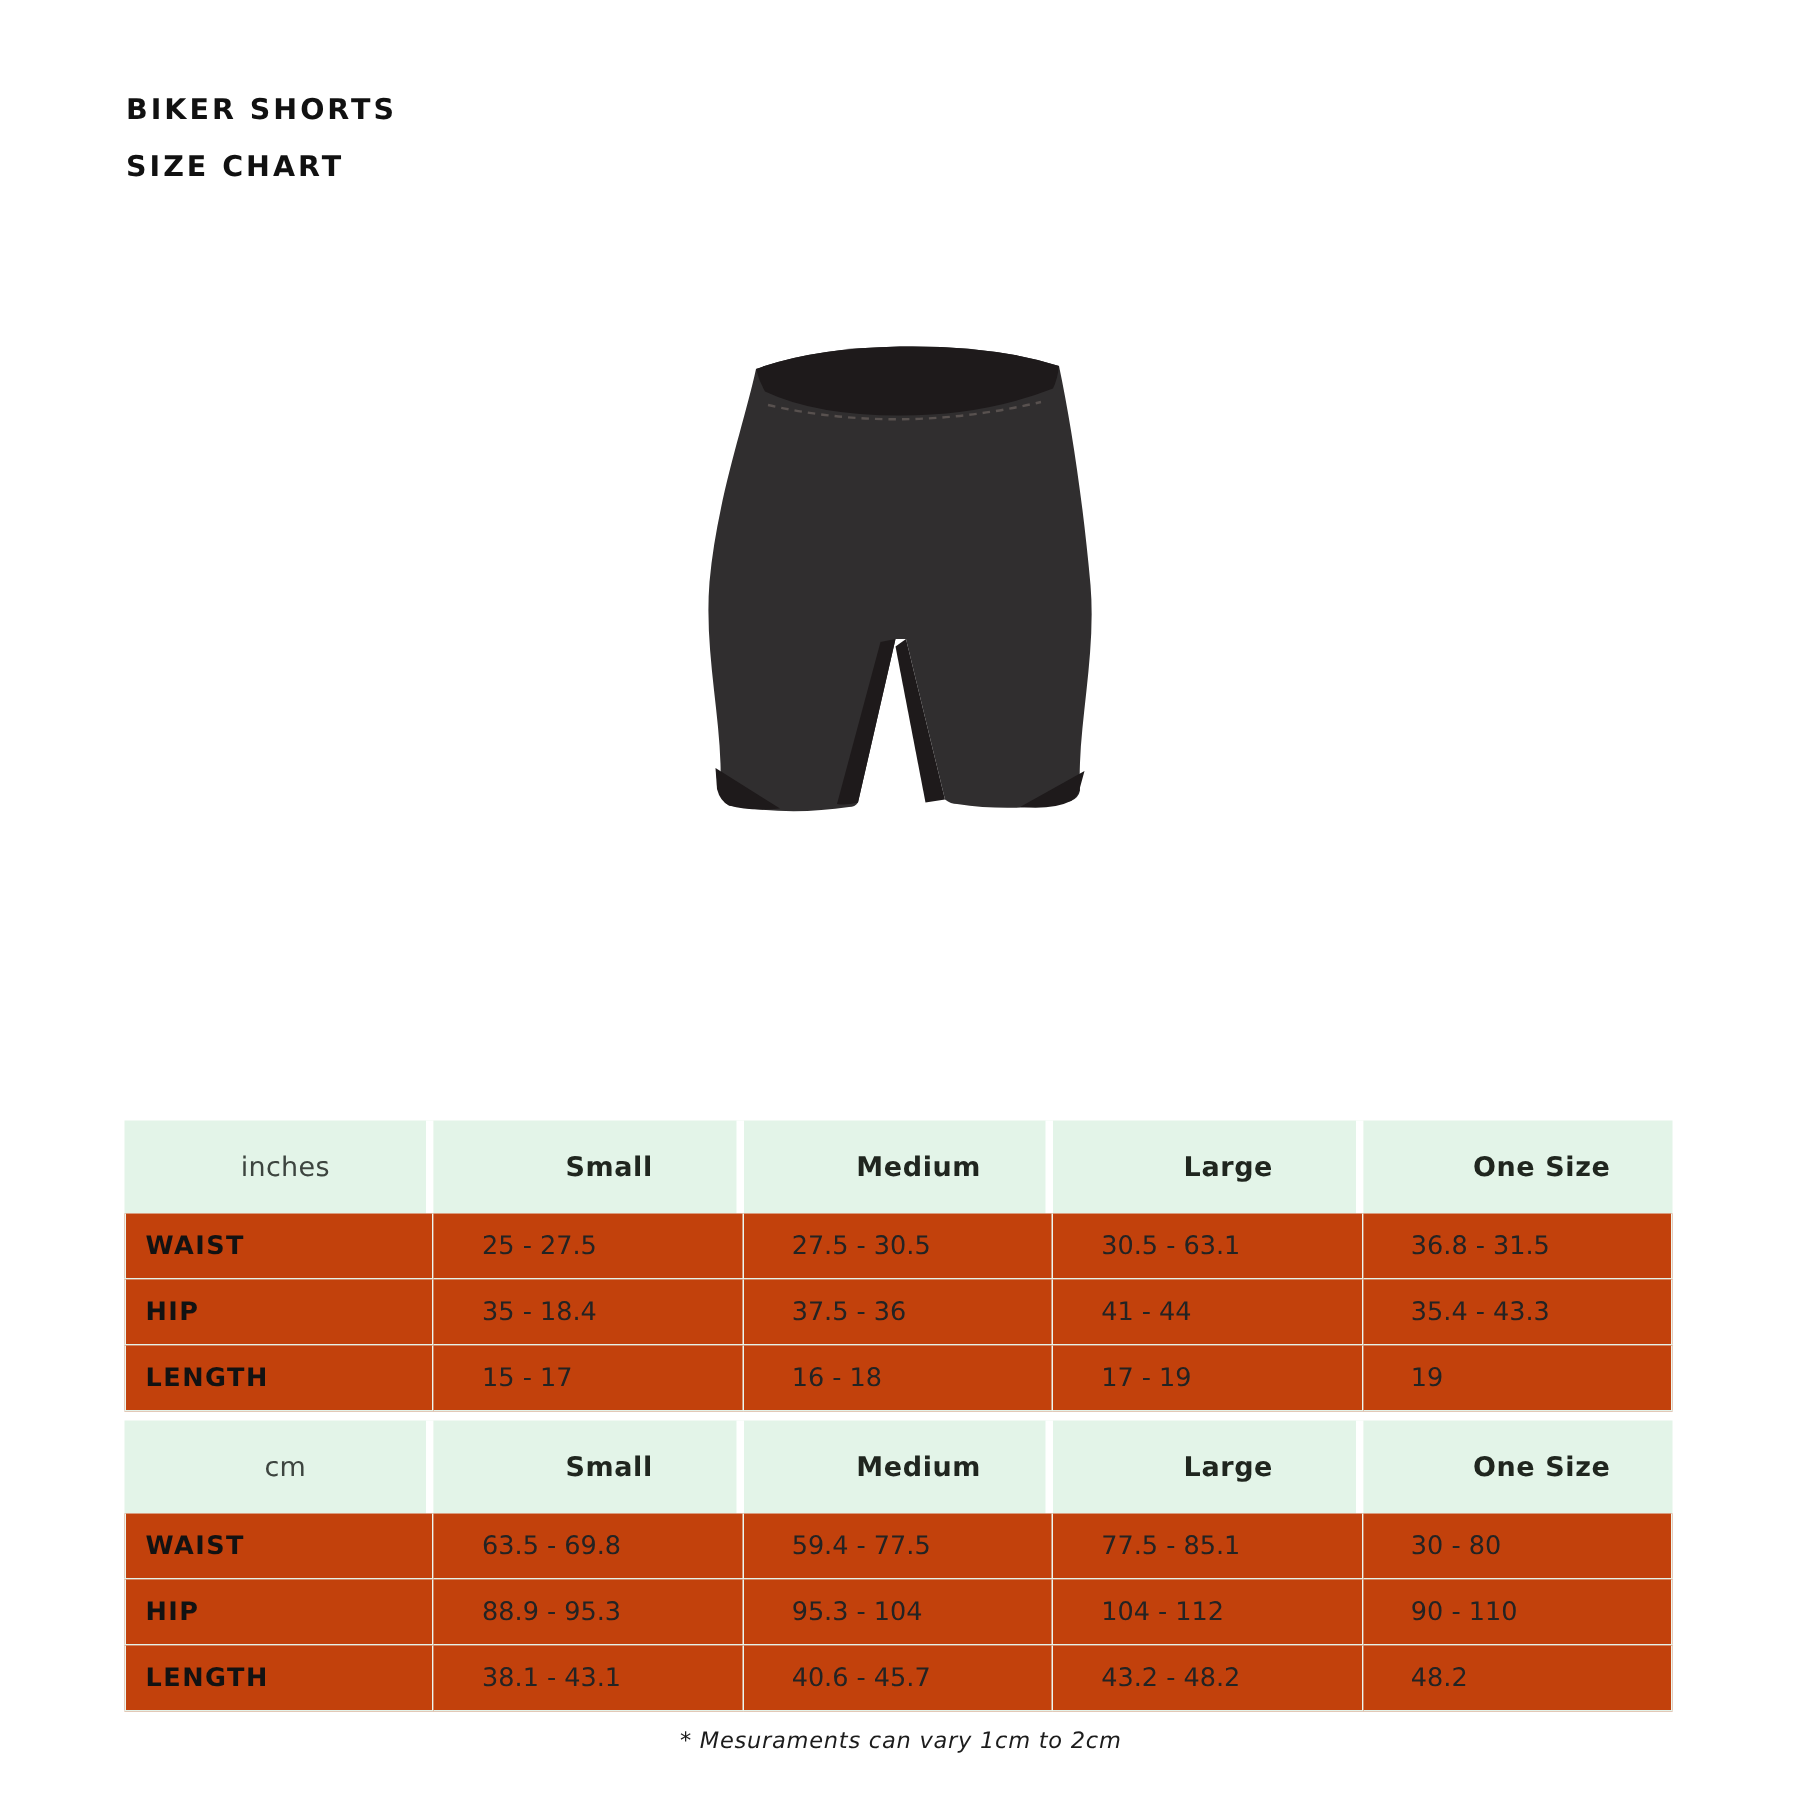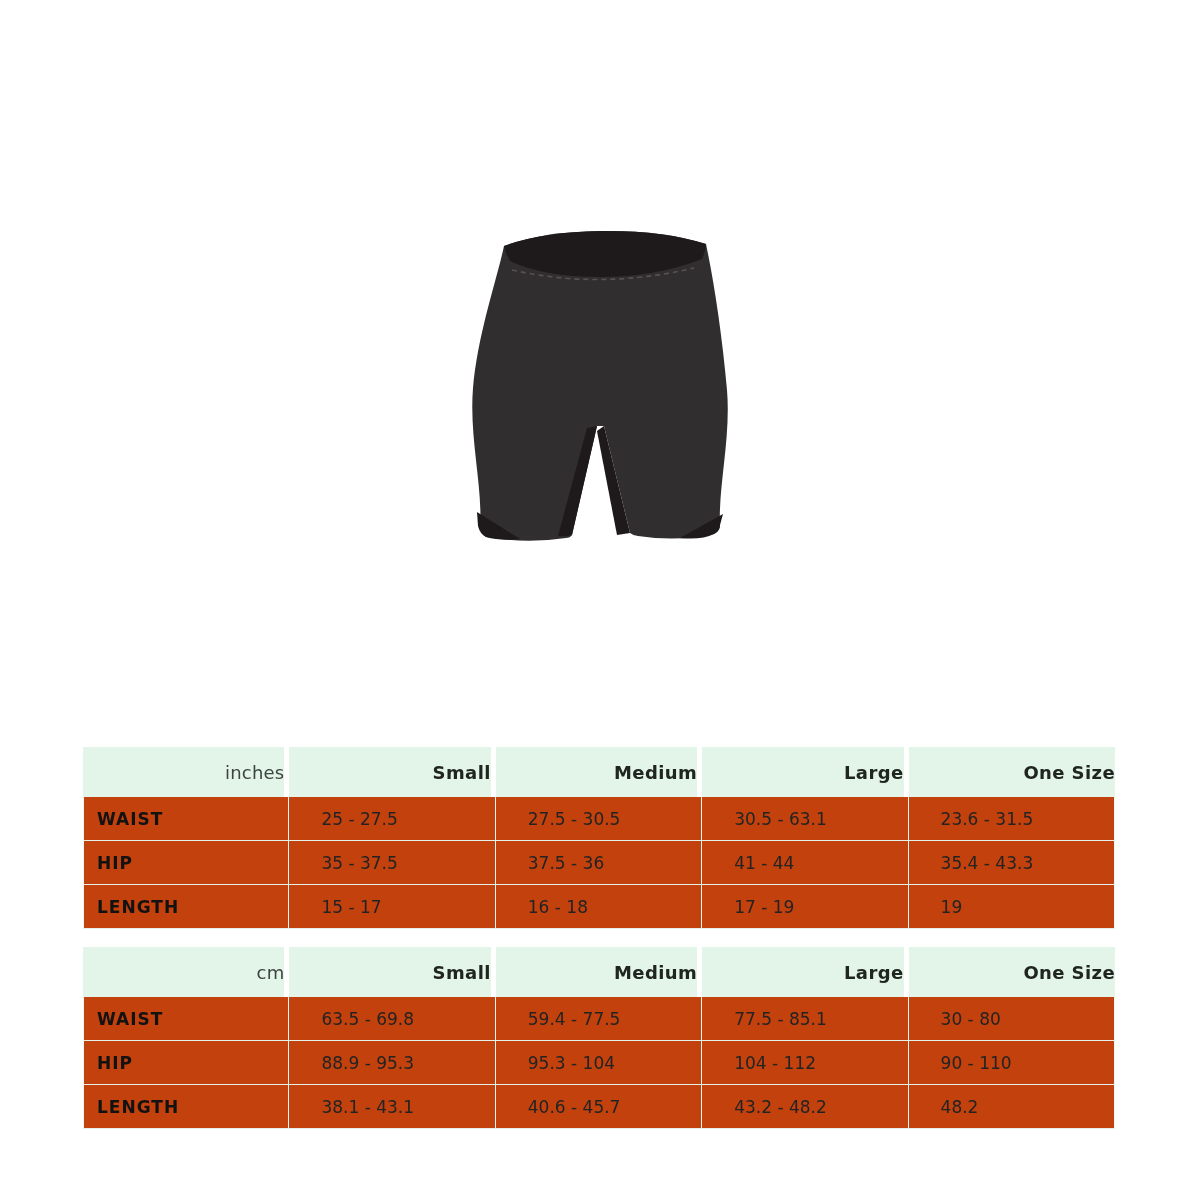--- a/index.html
+++ b/index.html
@@ -31,22 +31,22 @@
   .size-table-wrap.cm { top:947px; }
   table.size-table {
     width:100%; table-layout:fixed;
     border-collapse:separate; border-spacing:0;
   }
   table.size-table th, table.size-table td { box-sizing:border-box; }
   table.size-table col { width:20%; }
 
   thead th {
     background:#e3f4e8;
-    height:50px;
-    text-align:right;
+    height:62px;
+    text-align:center;
     vertical-align:middle;
     padding-left:32px;
     font-size:18px;
     color:#20261f;
     letter-spacing:0.4px;
   }
   thead th:not(:last-child) { border-right:5px solid #ffffff; }
   thead th.unit-cell {
     font-weight:normal;
     font-size:18px;
@@ -82,20 +82,24 @@
     font-size:15px;
     color:#1c1c1c;
     letter-spacing:0.5px;
   }
 </style>
 </head>
 <body>
 
 <div class="page">
 
+  <div class="title-block">
+    <div class="title-line">BIKER SHORTS</div>
+    <div class="title-line">SIZE CHART</div>
+  </div>
 
   <div class="shorts-wrap">
     <svg viewBox="0 0 268 318" xmlns="http://www.w3.org/2000/svg">
 
       <path d="M38,18
                C30,55 12,105 7,160
                C3,210 17,258 14,300
                Q15,306 20,309
                Q60,316 100,310
                Q104,310 106,307
@@ -138,25 +142,25 @@
           <th>Large</th>
           <th>One Size</th>
         </tr>
       </thead>
       <tbody>
         <tr>
           <td class="row-label">WAIST</td>
           <td>25 - 27.5</td>
           <td>27.5 - 30.5</td>
           <td>30.5 - 63.1</td>
-          <td>23.6 - 31.5</td>
+          <td>36.8 - 31.5</td>
         </tr>
         <tr>
           <td class="row-label">HIP</td>
-          <td>35 - 37.5</td>
+          <td>35 - 18.4</td>
           <td>37.5 - 36</td>
           <td>41 - 44</td>
           <td>35.4 - 43.3</td>
         </tr>
         <tr>
           <td class="row-label">LENGTH</td>
           <td>15 - 17</td>
           <td>16 - 18</td>
           <td>17 - 19</td>
           <td>19</td>
@@ -202,14 +206,15 @@
           <td class="row-label">LENGTH</td>
           <td>38.1 - 43.1</td>
           <td>40.6 - 45.7</td>
           <td>43.2 - 48.2</td>
           <td>48.2</td>
         </tr>
       </tbody>
     </table>
   </div>
 
+  <div class="footnote">* Mesuraments can vary 1cm to 2cm</div>
 
 </div>
 
 </body></html>

